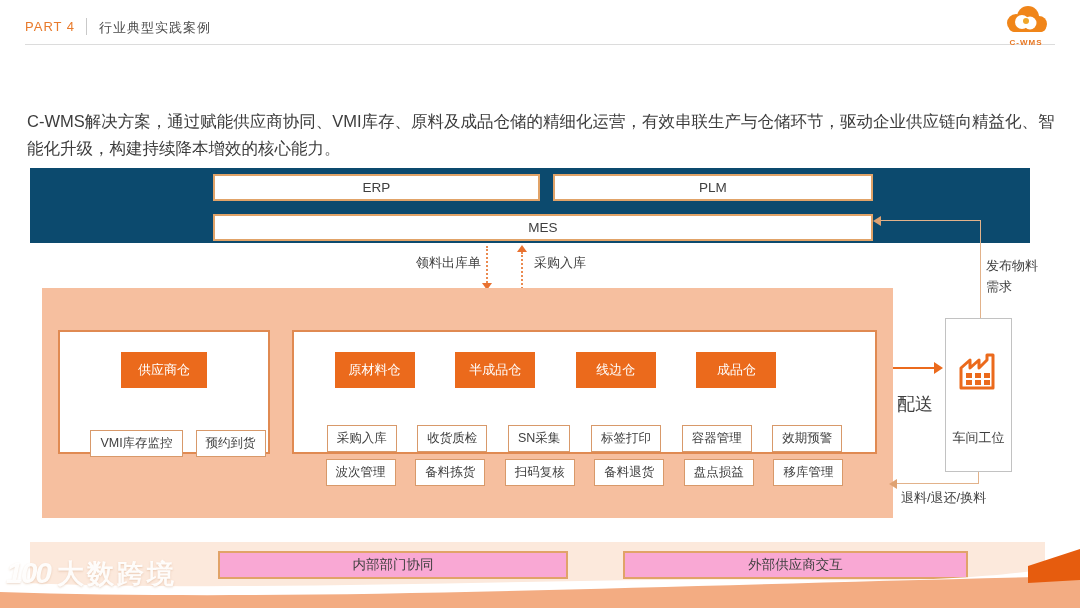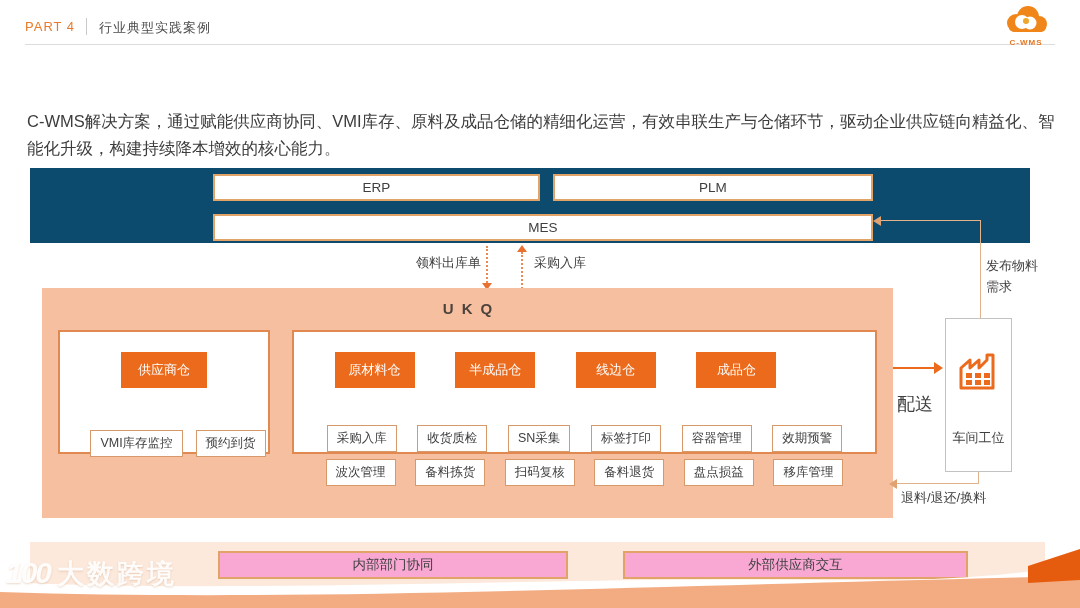--- a/index.html
+++ b/index.html
@@ -143,21 +143,20 @@
 <div class="abs vdot a-up"></div>
 <div class="abs tri tri-up"></div>
 <div class="abs lbl lbl-sync">采购入库</div>
 
 <div class="abs pub-h"></div>
 <div class="abs pub-v"></div>
 <div class="abs tri pub-tri"></div>
 <div class="abs lbl lbl-publish">发布物料需求</div>
 
 <div class="abs ukq">
-  <div class="ukq-title">UKQ</div>
 
   <div class="panel panel-supplier">
     <div class="sup-btn">
       <div class="wh-btn">供应商仓</div>
     </div>
     <div class="sup-items">
       <div class="mini">VMI库存监控</div>
       <div class="mini">预约到货</div>
     </div>
   </div>

